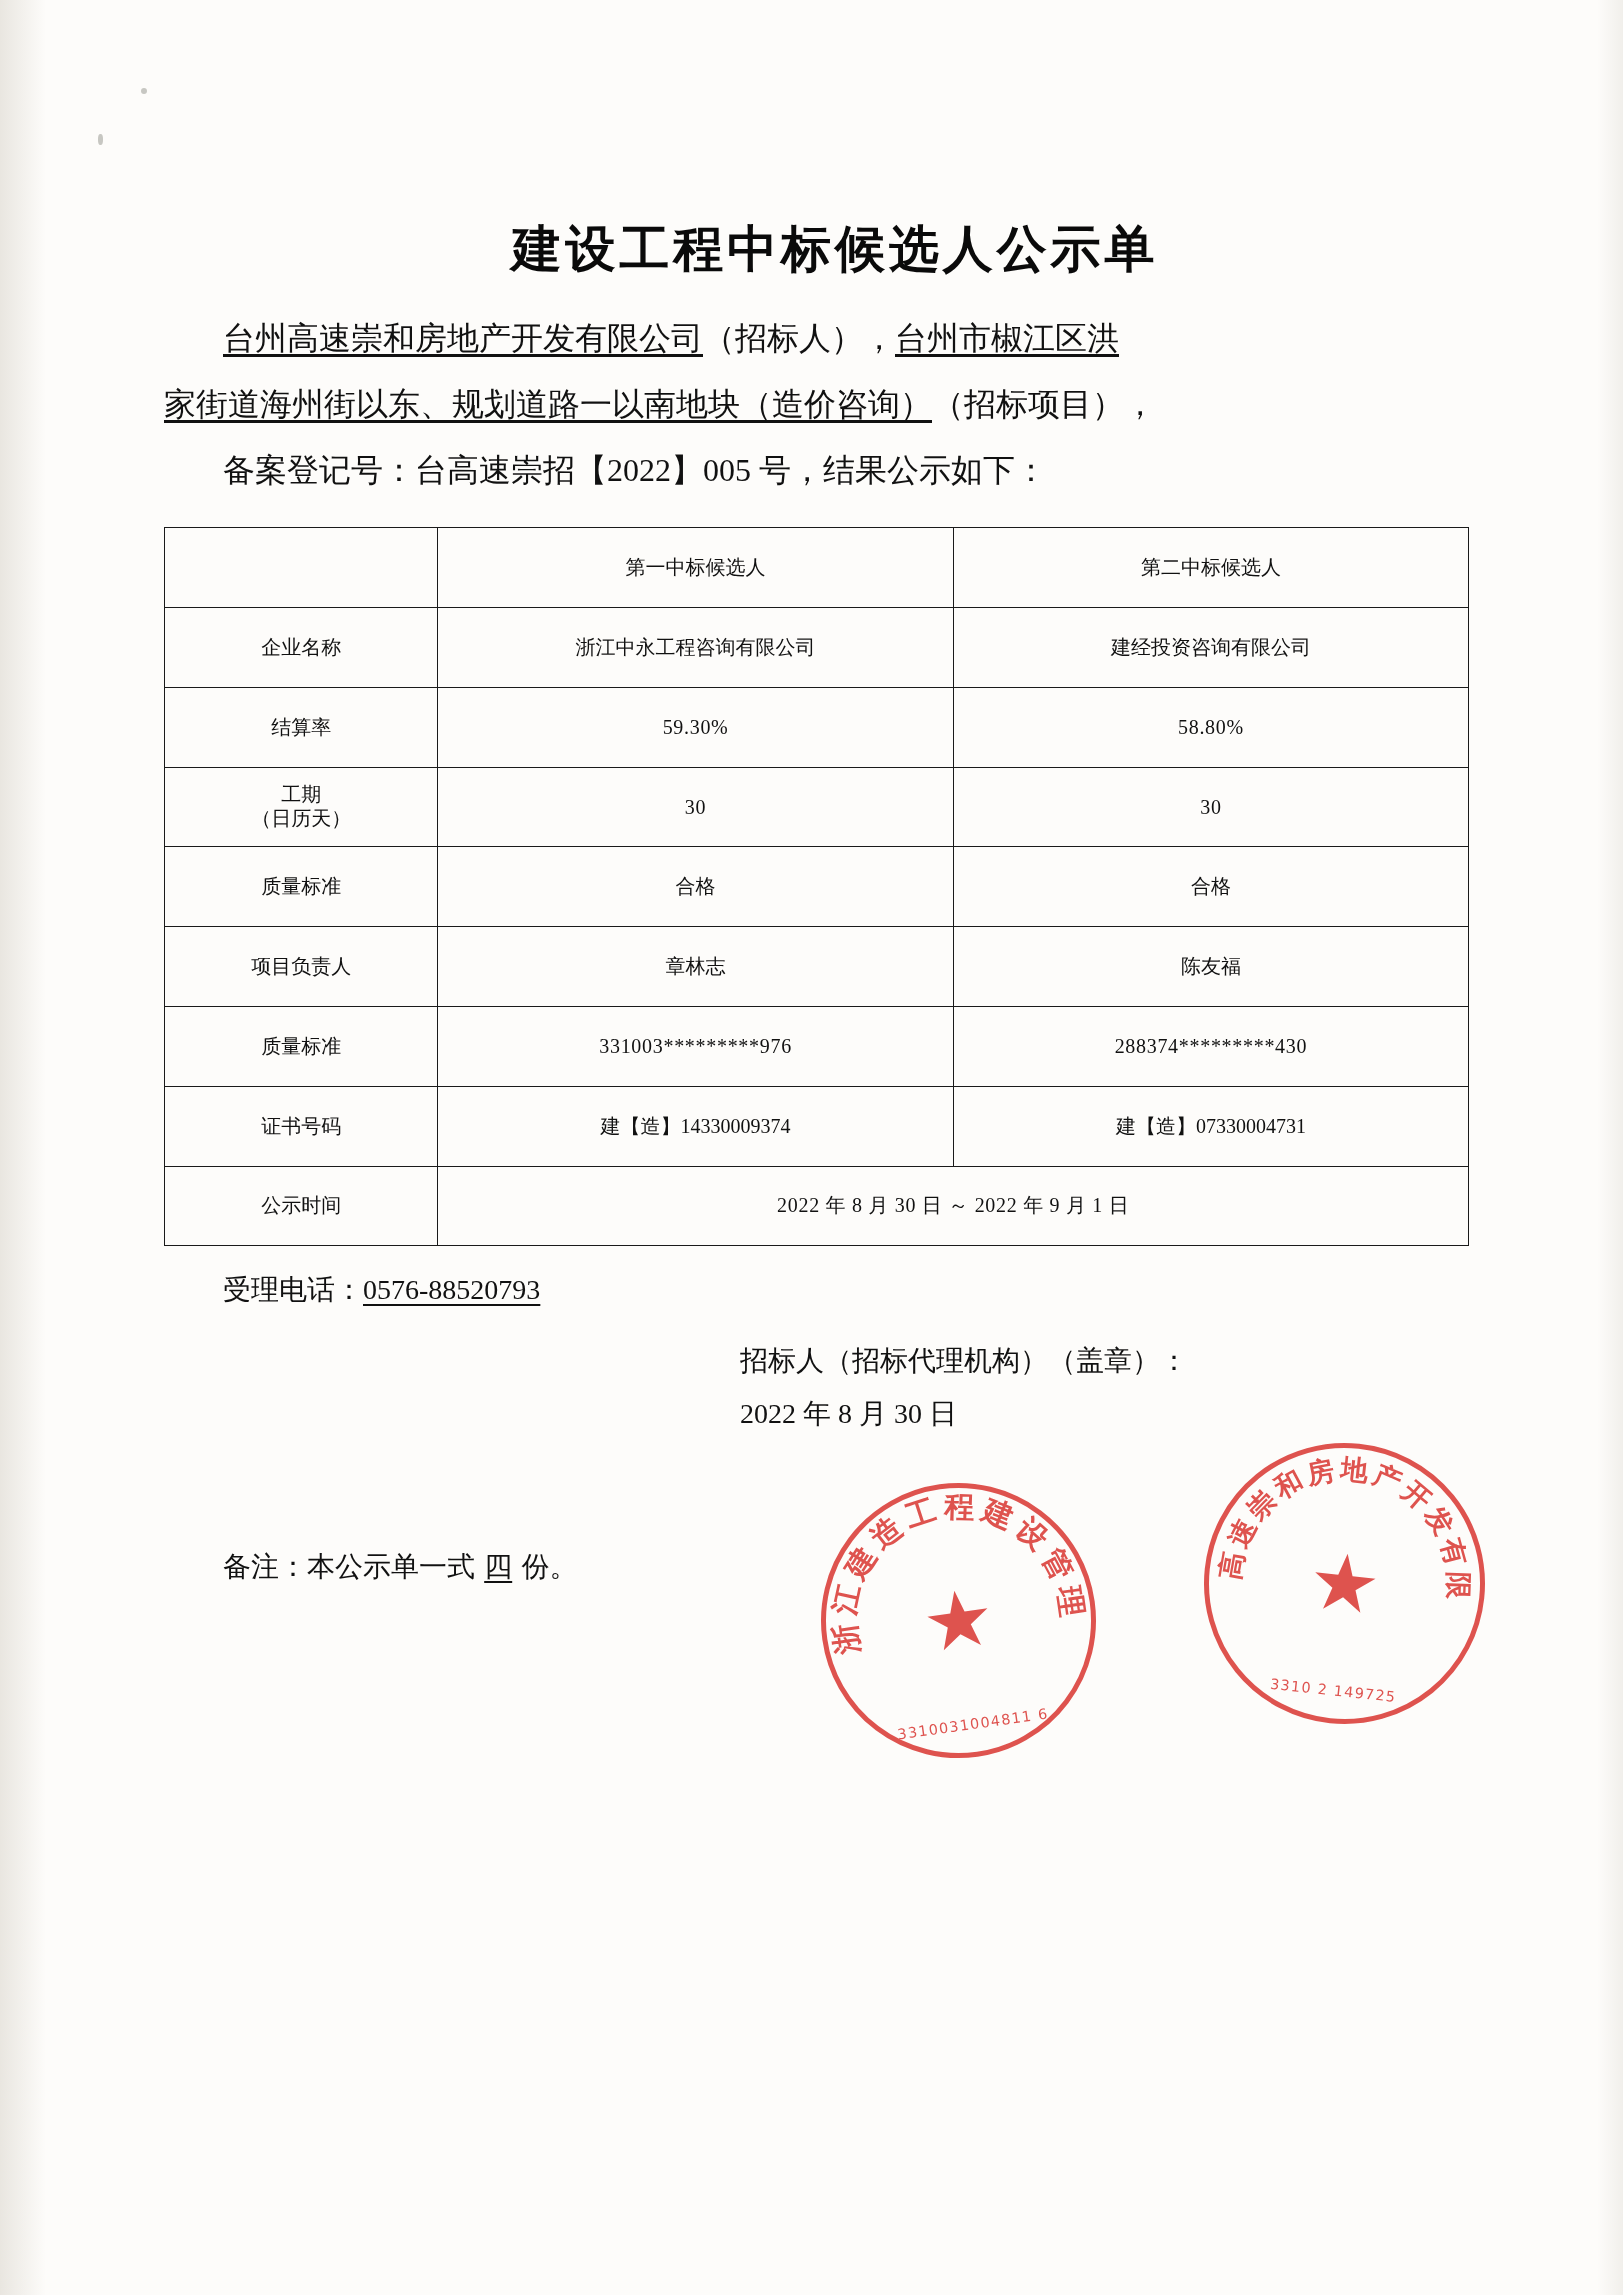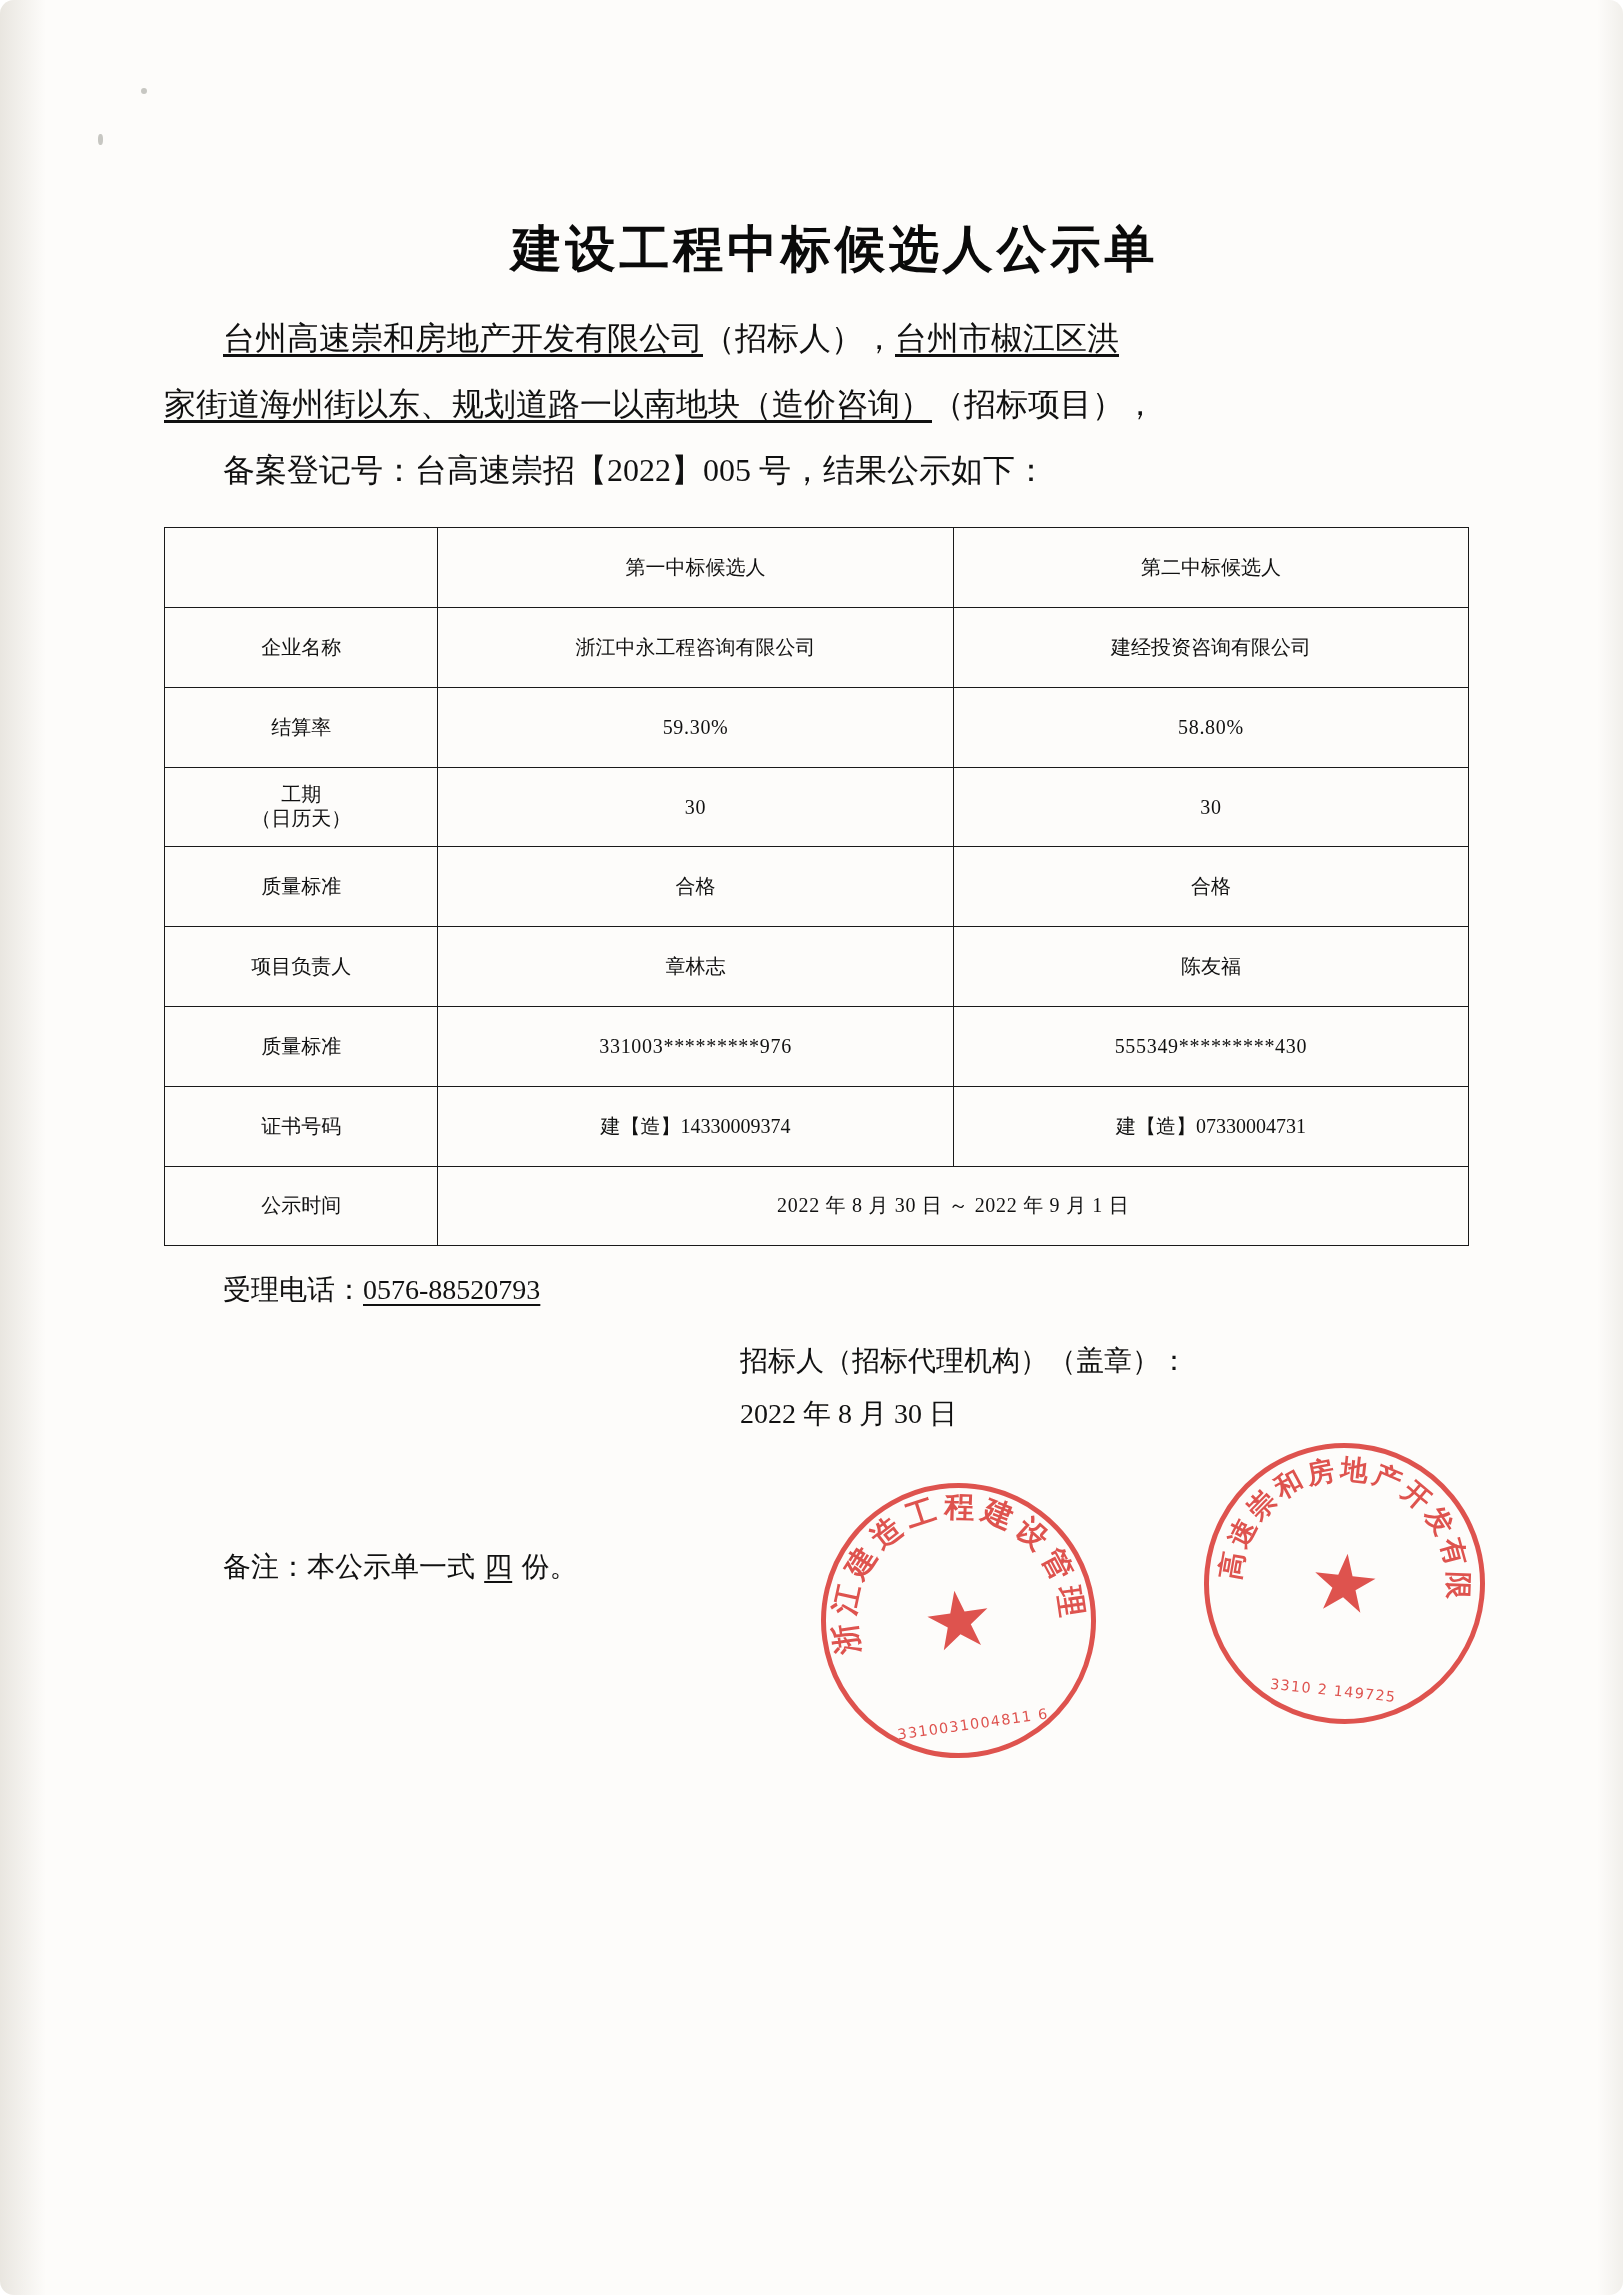--- a/index.html
+++ b/index.html
@@ -10,21 +10,20 @@
   body {
     font-family: "Liberation Serif", "DejaVu Serif", serif;
     color: #111111;
   }
   #page {
     position: relative;
     width: 1623px;
     height: 2295px;
     background: #fdfcfa;
     overflow: hidden;
-    border-radius: 14px;
   }
   
   #page::before {
     content: "";
     position: absolute;
     left: 0; top: 0; bottom: 0;
     width: 46px;
     background: linear-gradient(90deg, #e9e6e0 0%, #fdfcfa 100%);
     pointer-events: none;
   }
@@ -233,21 +232,21 @@
           <td class="c2">合格</td>
         </tr>
         <tr>
           <td class="label">项目负责人</td>
           <td class="c1">章林志</td>
           <td class="c2">陈友福</td>
         </tr>
         <tr>
           <td class="label">质量标准</td>
           <td class="c1 num">331003*********976</td>
-          <td class="c2 num">555349*********430</td>
+          <td class="c2 num">288374*********430</td>
         </tr>
         <tr>
           <td class="label">证书号码</td>
           <td class="c1">建【造】14330009374</td>
           <td class="c2">建【造】07330004731</td>
         </tr>
         <tr>
           <td class="label">公示时间</td>
           <td class="num" colspan="2">2022 年 8 月 30 日  ～  2022 年 9 月 1 日</td>
         </tr>

